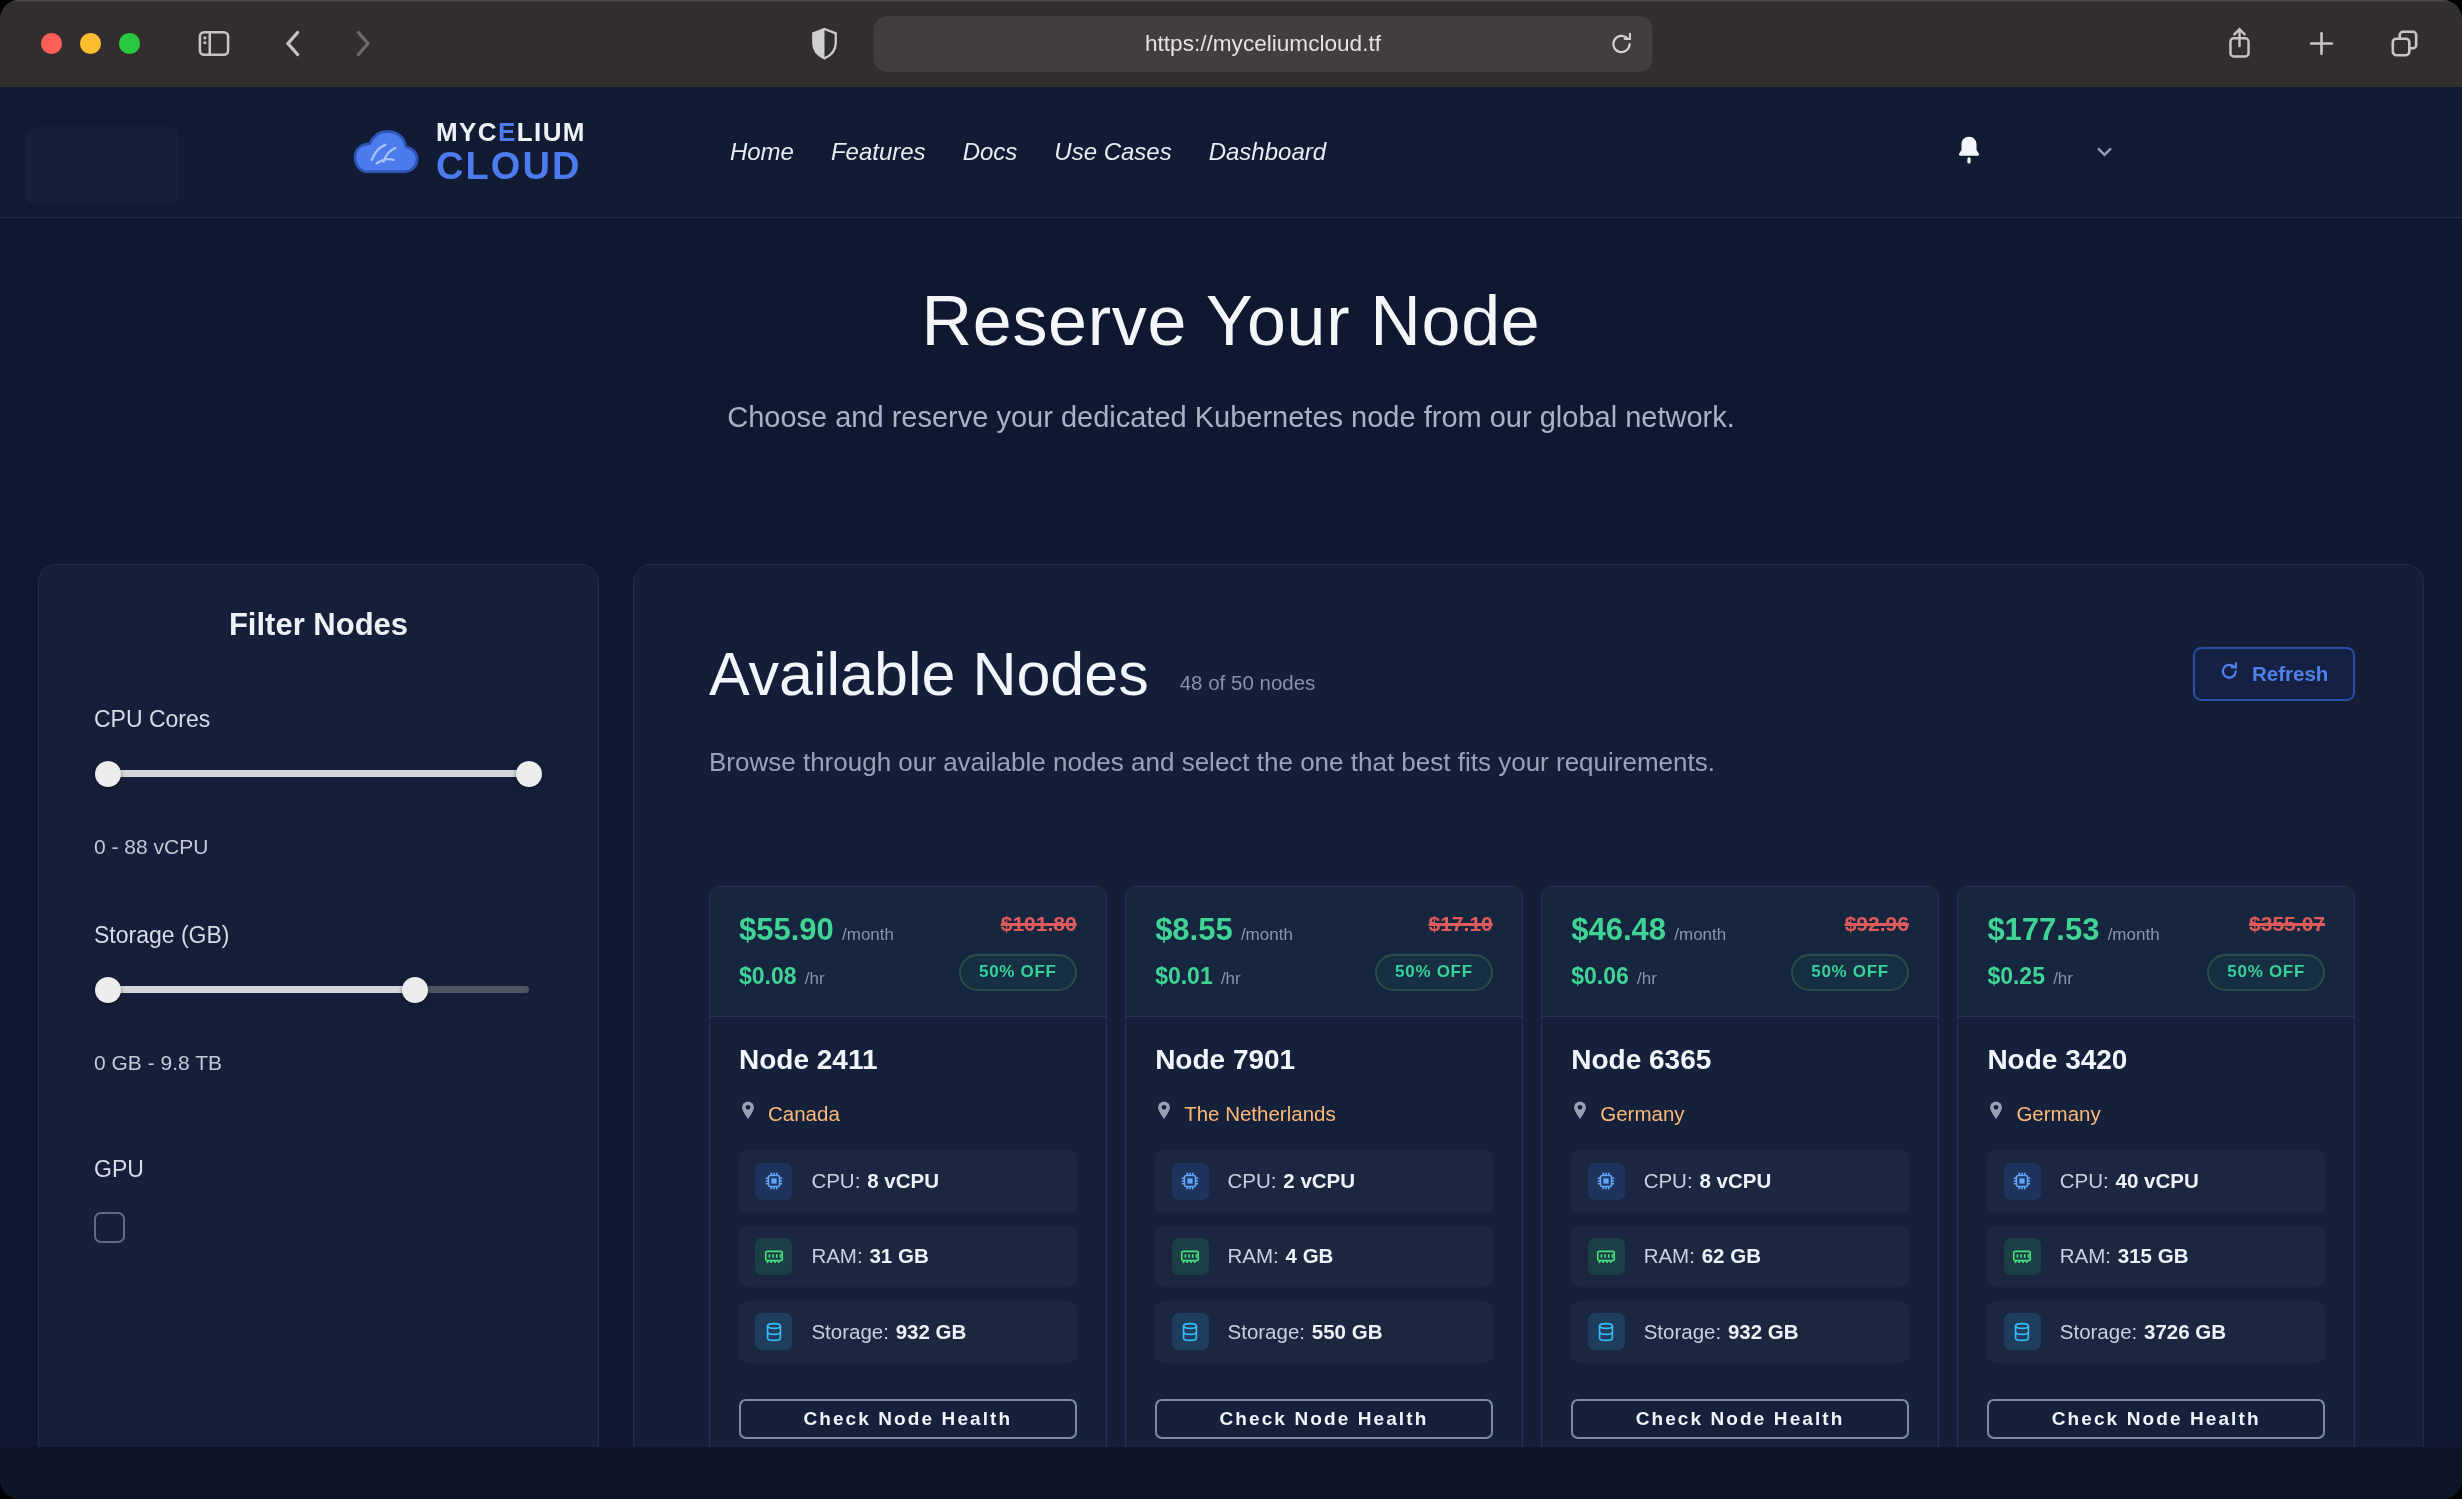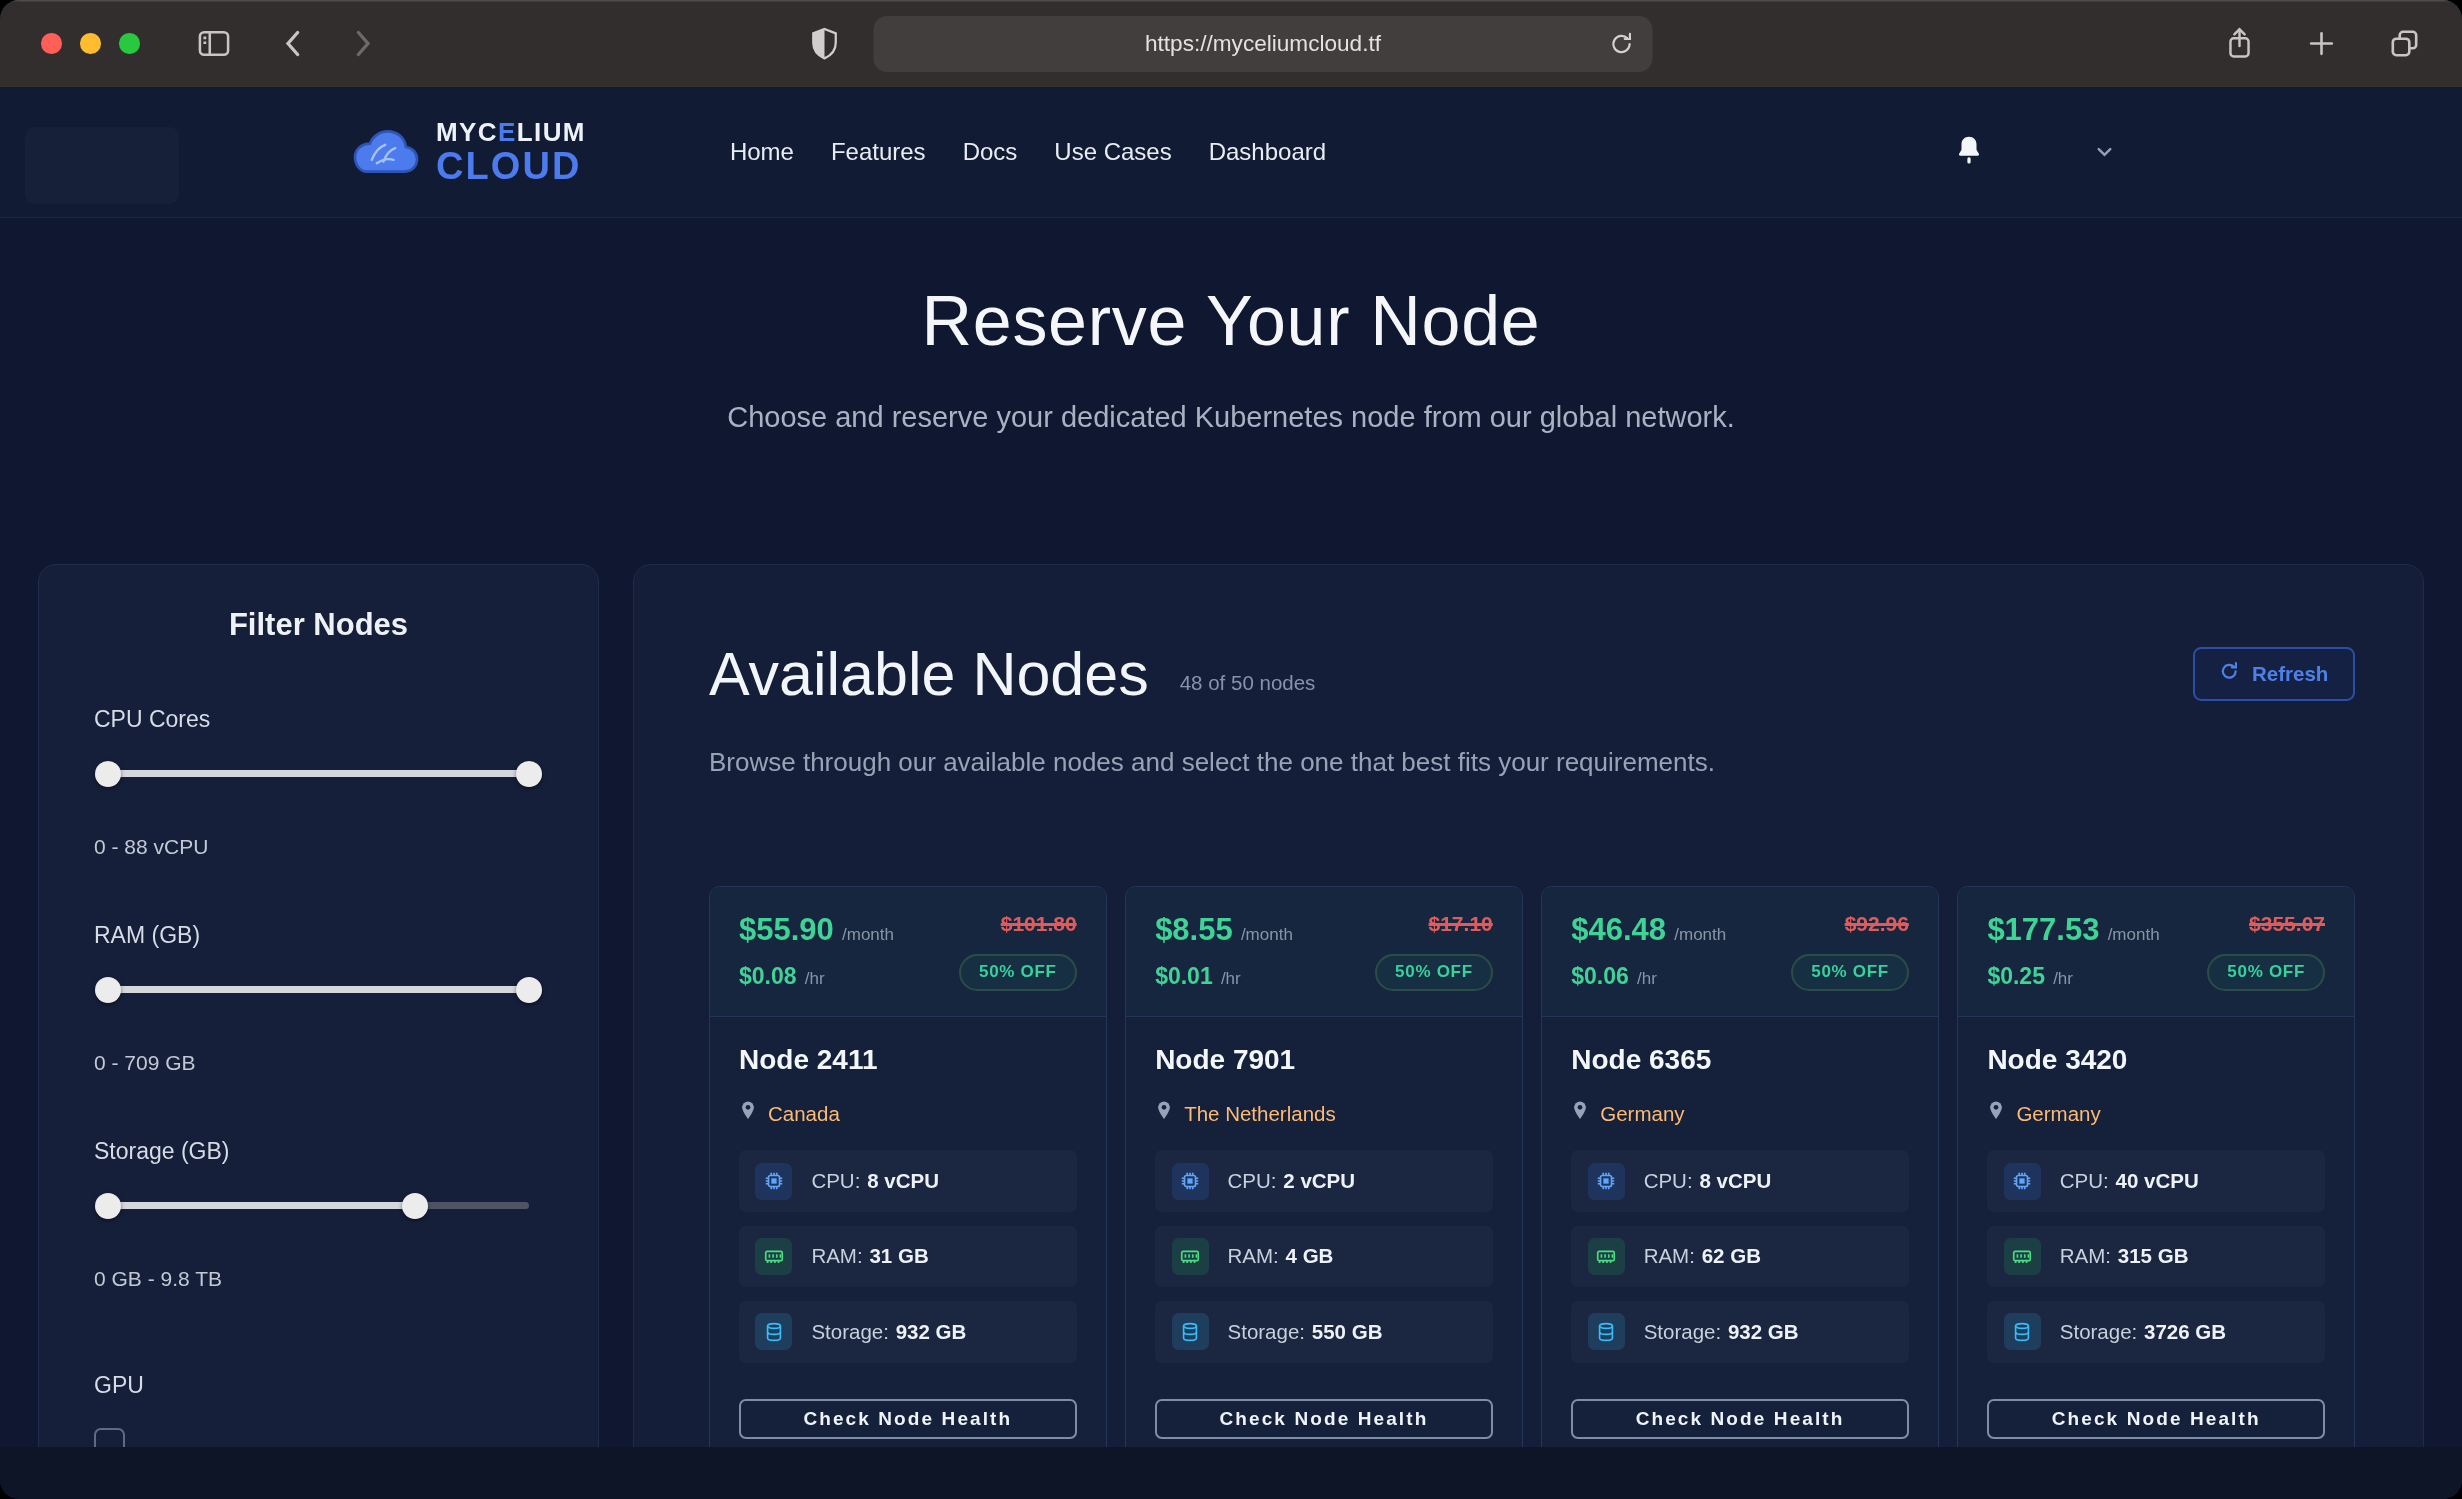--- a/index.html
+++ b/index.html
@@ -25,21 +25,21 @@
   
   .site-nav { height:131px; background:#111b34; border-bottom:0.7px solid rgba(255,255,255,.05); position:relative; }
   .nav-skeleton { position:absolute; left:24.6px; top:40px; width:154px; height:77px; background:rgba(255,255,255,.022); border-radius:9.6px; }
   .nav-inner { max-width:1770px; margin:0 auto; height:100%; display:flex; align-items:center; }
   .brand { display:flex; align-items:center; gap:15px; }
   .brand-text { display:flex; flex-direction:column; line-height:1; }
   .brand-top { font-size:26px; font-weight:800; letter-spacing:1.4px; color:#eef2f8; }
   .brand-top .e-blue { color:#4b7bec; }
   .brand-bottom { font-size:38px; font-weight:800; letter-spacing:2.1px; color:#4b7bec; margin-top:2.7px; }
   .nav-links { display:flex; gap:37px; margin-left:144px; }
-  .nav-link { color:#e8ecf3; font-size:24px; font-weight:500; cursor:pointer; }
+  .nav-link { color:#e8ecf3; font-size:24px; font-weight:500; cursor:pointer;font-style:italic; }
   .nav-right { margin-left:auto; display:flex; align-items:center; gap:109px; }
 
   
   .hero { text-align:center; padding-top:63px; }
   .hero-title { font-size:70px; font-weight:500; color:#f4f6fa; letter-spacing:0.7px; }
   .hero-sub { margin-top:40px; font-size:29px; color:#a9b2c3; }
 
   
   .main { display:flex; align-items:flex-start; padding:0 38px; margin-top:130px; gap:34px; }
 
@@ -214,31 +214,20 @@
         <div class="slider">
           <div class="track-area">
             <div class="track"></div>
             <div class="handle" style="left:0%"></div>
             <div class="handle" style="left:100%"></div>
           </div>
         </div>
         <div class="filter-range">0 - 88 vCPU</div>
       </div>
 
-      <div class="filter-section">
-        <div class="filter-label">RAM (GB)</div>
-        <div class="slider">
-          <div class="track-area">
-            <div class="track"></div>
-            <div class="handle" style="left:0%"></div>
-            <div class="handle" style="left:100%"></div>
-          </div>
-        </div>
-        <div class="filter-range">0 - 709 GB</div>
-      </div>
 
       <div class="filter-section">
         <div class="filter-label">Storage (GB)</div>
         <div class="slider">
           <div class="track-area">
             <div class="track partial"></div>
             <div class="handle" style="left:0%"></div>
             <div class="handle" style="left:73%"></div>
           </div>
         </div>

